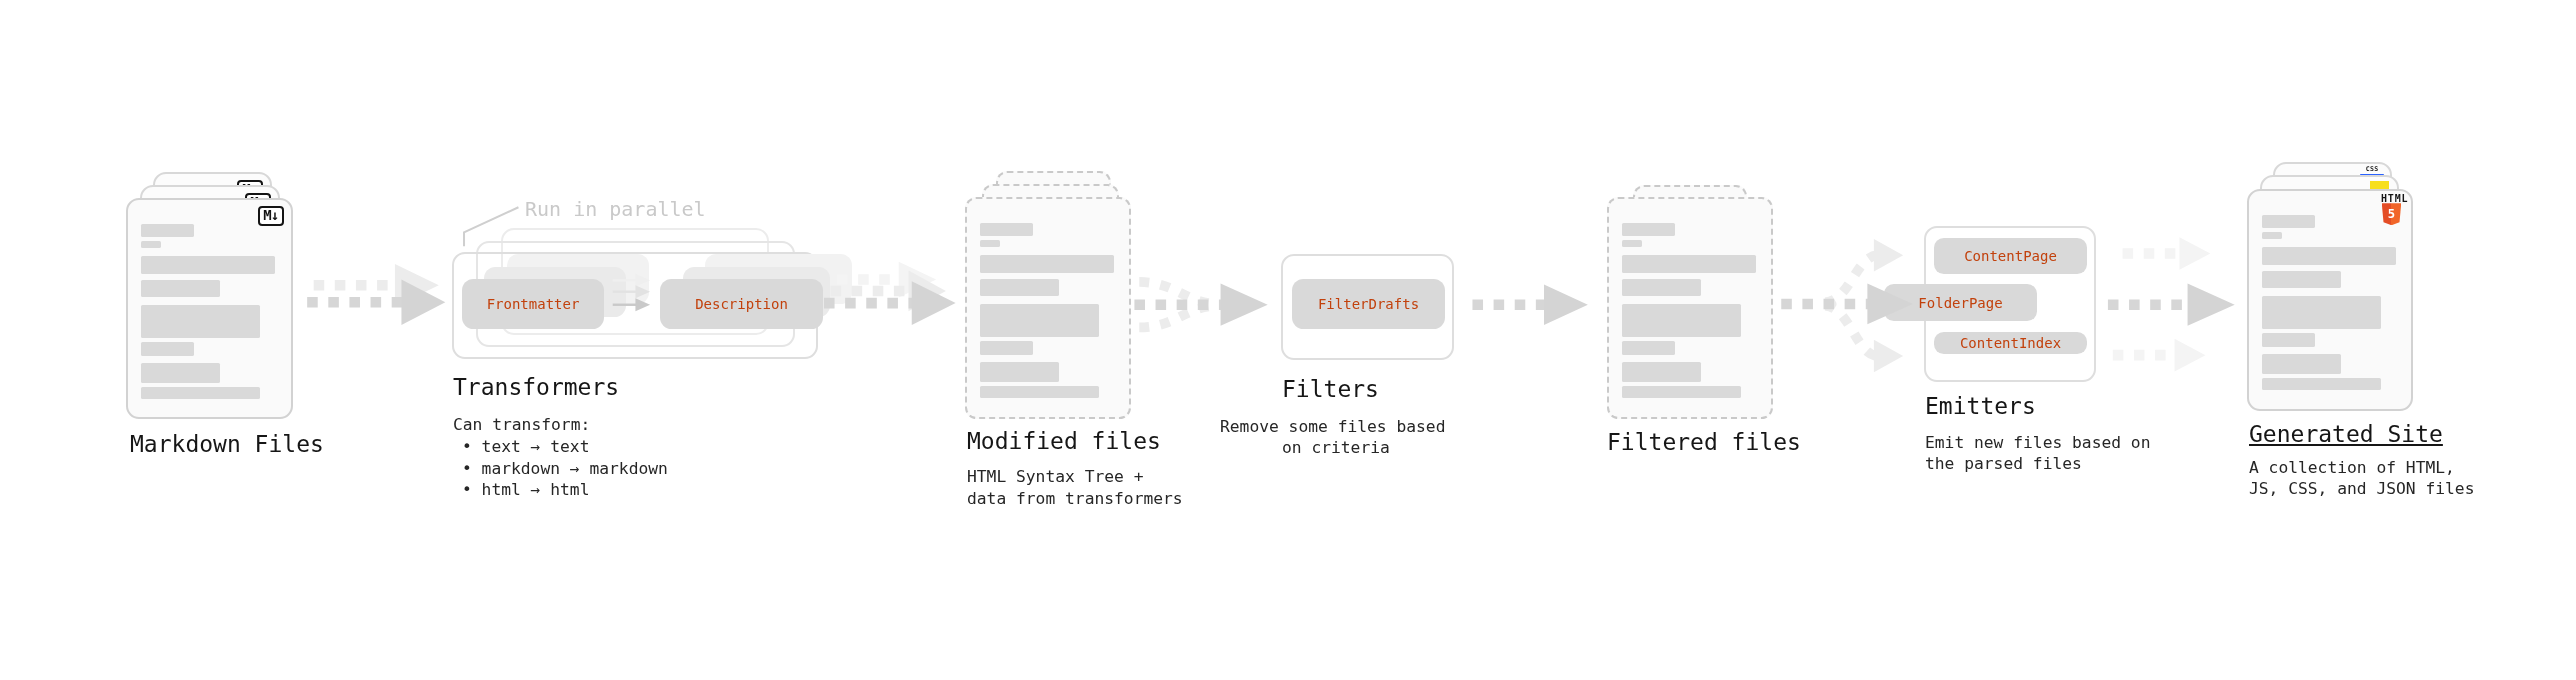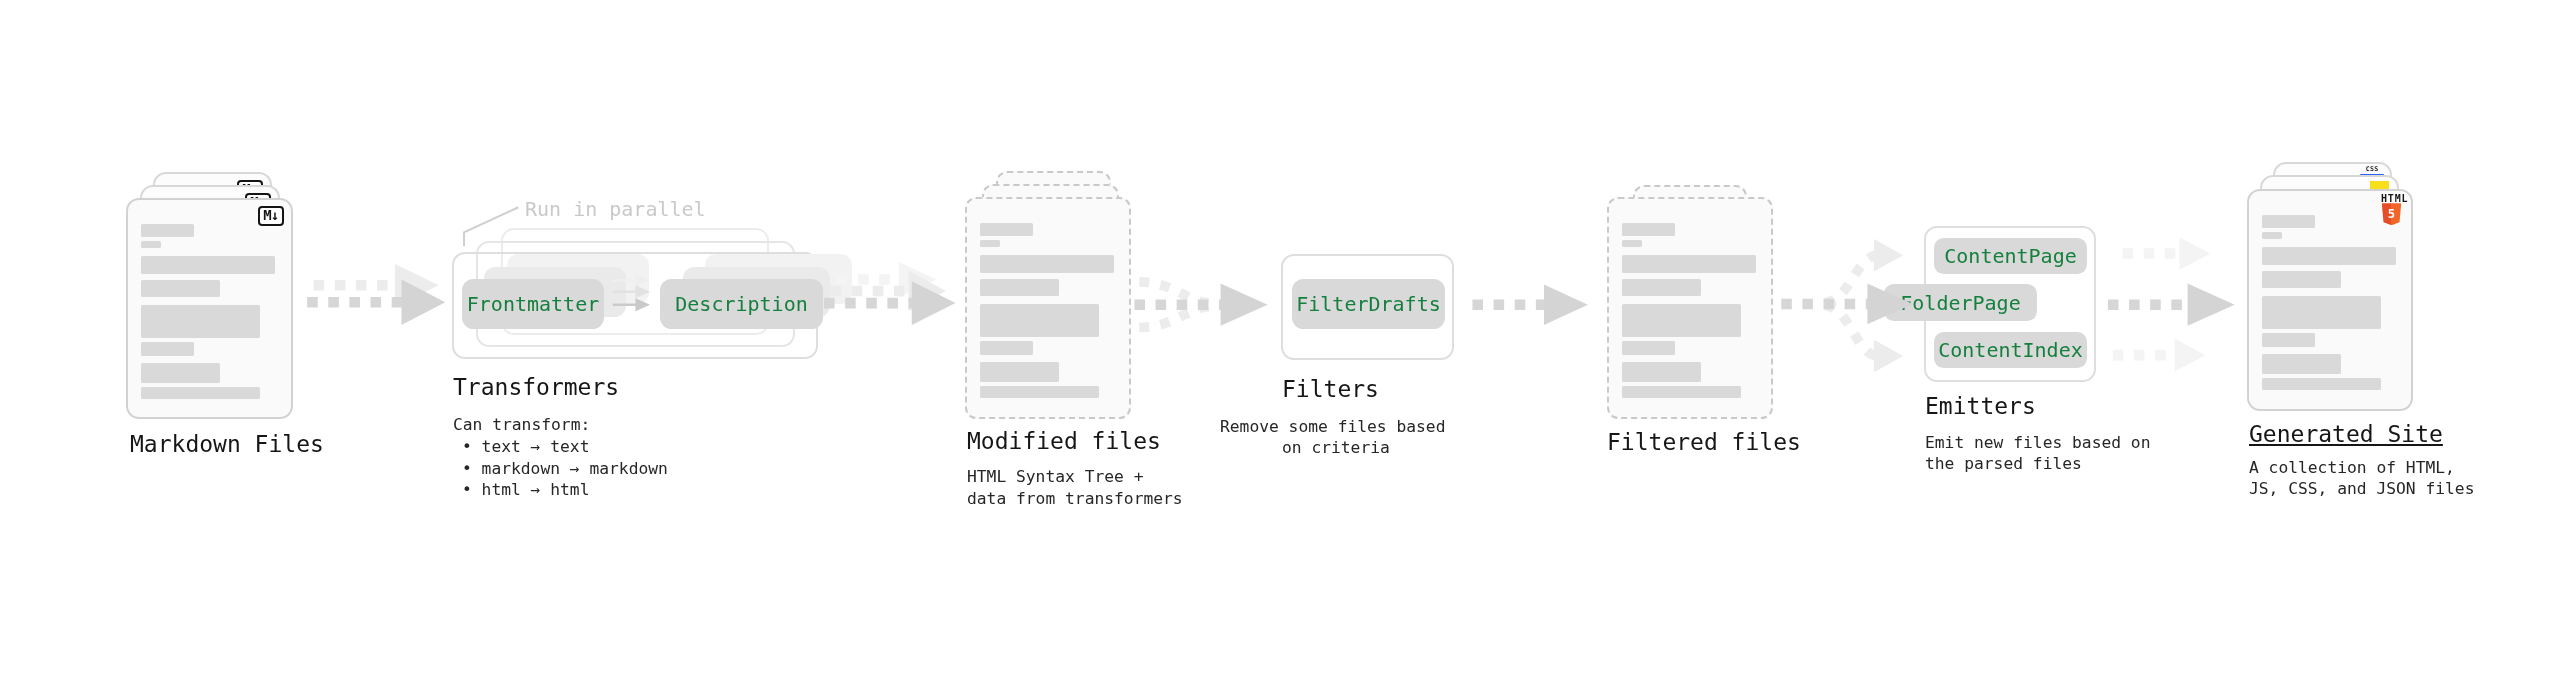--- a/index.html
+++ b/index.html
@@ -44,21 +44,21 @@
       color:#fff;font-size:12.2px;font-weight:bold;}
 
   
   .box{position:absolute;box-sizing:border-box;border-radius:13px;
        border:2px solid #dedede;background:transparent;}
   .box.g1{border-color:#e5e5e5;}
   .box.g2{border-color:#ececec;}
   .box.white{background:#ffffff;}
   .pill{position:absolute;box-sizing:border-box;background:#d9d9d9;border-radius:11.4px;
         display:flex;align-items:center;justify-content:center;
-        font-size:20px;color:#15803d;white-space:pre;}
+        font-size:14px;color:#c2410c;white-space:pre;}
   .pill.small{border-radius:9.8px;}
   .pill.ghost1{background:#eaeaea;}
   .pill.ghost2{background:#f2f2f2;}
 
   
   .title{position:absolute;font-size:23px;line-height:24.4px;color:#161616;white-space:pre;}
   .body-text{position:absolute;font-size:16.3px;line-height:21px;color:#262626;white-space:pre;}
   .annotation{position:absolute;font-size:20px;color:#c9c9c9;white-space:pre;}
 
   
@@ -161,21 +161,21 @@
           <i class="b8"></i>
       </div>
     </div>
     <div class="title" style="left:1607px;top:430px;">Filtered files</div>
   </div>
 
   <div class="layer">
     <div class="box white" style="left:1924px;top:226px;width:172px;height:156px;"></div>
     <div class="pill small" style="left:1934px;top:238px;width:153px;height:36px;">ContentPage</div>
     <div class="pill small" style="left:1884px;top:284px;width:153px;height:37px;">FolderPage</div>
-    <div class="pill small" style="left:1934px;top:332px;width:153px;height:36px;">ContentIndex</div>
+    <div class="pill small" style="left:1934px;top:332px;width:153px;height:22px;">ContentIndex</div>
     <div class="title" style="left:1925px;top:394px;">Emitters</div>
     <div class="body-text" style="left:1925px;top:432px;">Emit new files based on</div>
     <div class="body-text" style="left:1925px;top:453px;">the parsed files</div>
   </div>
 
   <div class="layer">
     <div class="card back" style="left:2273px;top:162px;width:119px;height:222px;">
       <div class="css-badge">
         <div class="css-word">CSS</div>
         <div class="css-bar"></div>

